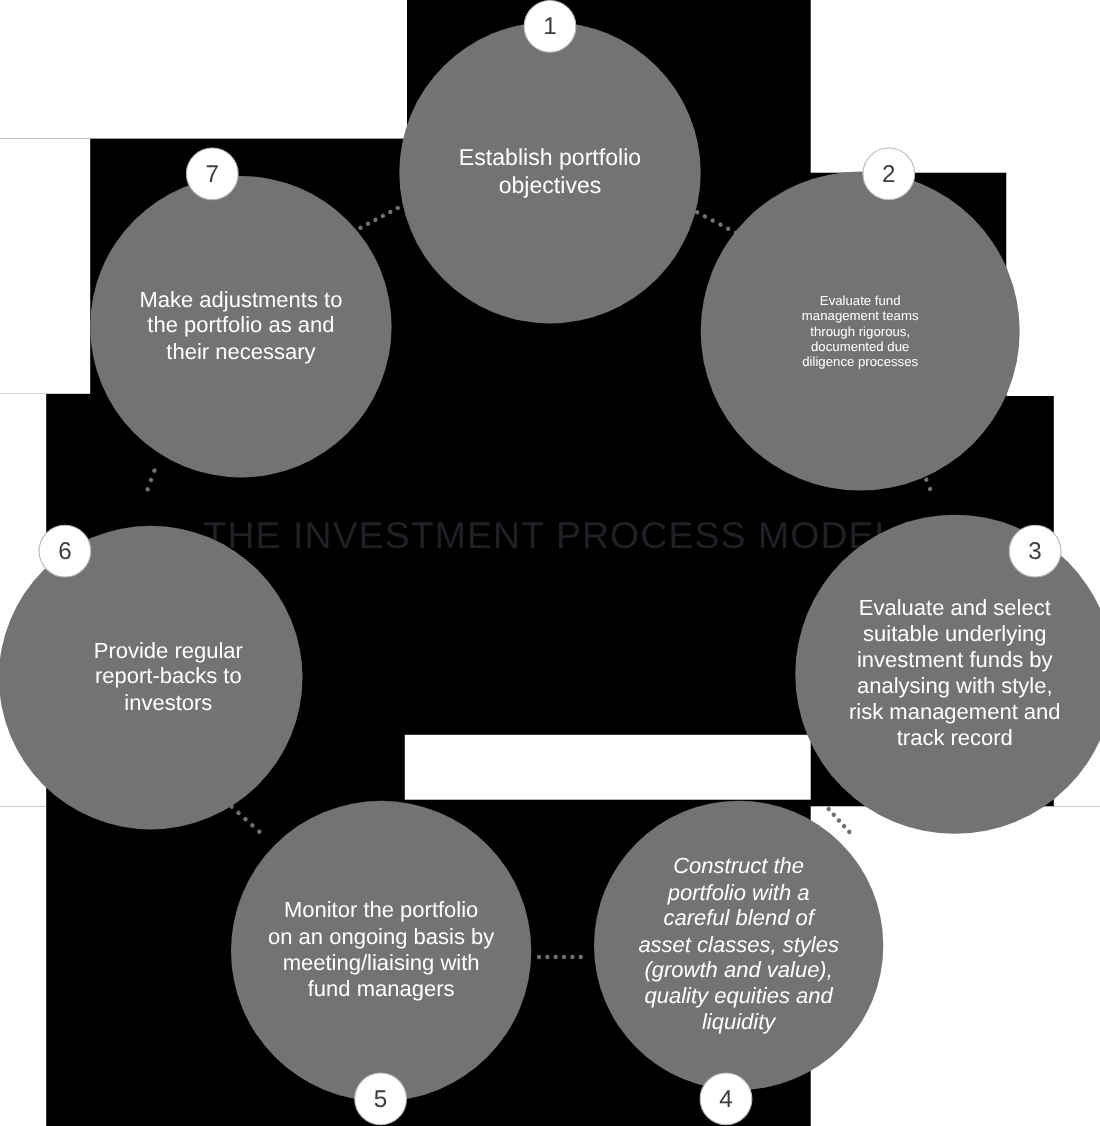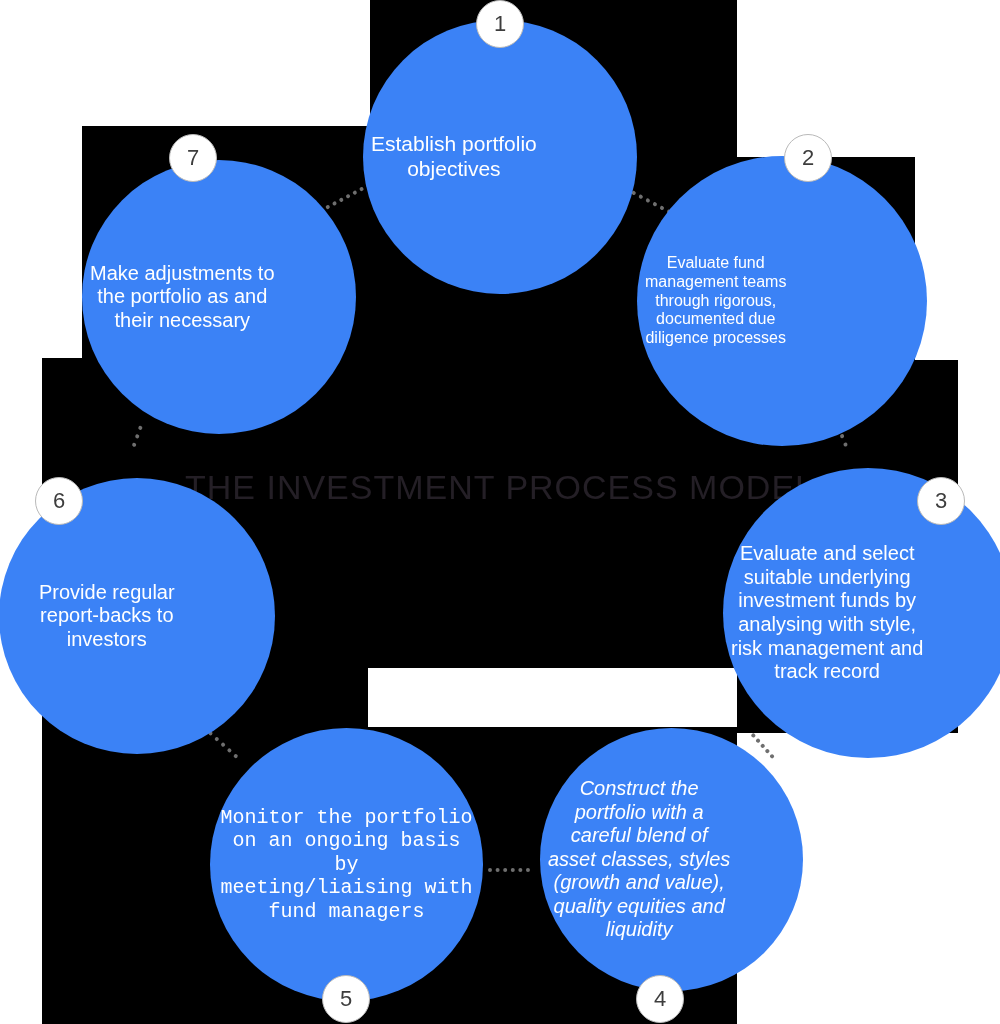--- a/index.html
+++ b/index.html
@@ -40,23 +40,24 @@
     height:0;
     border-top:4px dotted #6f6f6f;
     transform-origin:0 50%;
     z-index:3;
   }
 
   
   .node{
     position:absolute;
     border-radius:50%;
-    background:#3b82f6;
+    background:#737373;
     display:flex;
     align-items:center;
+    justify-content:center;
     text-align:center;
     color:#ffffff;
     z-index:4;
     box-sizing:border-box;
   }
   .node .label{
     display:block;
     line-height:1.18;
     padding:0 8px;
     font-weight:400;
@@ -112,21 +113,21 @@
   <div class="conn" style="left:488px;top:868px;width:42px;transform:rotate(0deg);"></div>
   <div class="conn" style="left:209px;top:730px;width:38px;transform:rotate(42deg);"></div>
   <div class="conn" style="left:141px;top:424px;width:22px;transform:rotate(110deg);"></div>
 
   <div class="node" style="left:363px;top:20px;width:274px;height:274px;">
     <span class="label" style="font-size:21px;">Establish portfolio
 objectives</span>
   </div>
 
   <div class="node" style="left:637px;top:156px;width:290px;height:290px;">
-    <span class="label" style="font-size:16px;">Evaluate fund
+    <span class="label" style="font-size:12px;">Evaluate fund
 management teams
 through rigorous,
 documented due
 diligence processes</span>
   </div>
 
   <div class="node" style="left:723px;top:468px;width:290px;height:290px;">
     <span class="label" style="font-size:20px;">Evaluate and select
 suitable underlying
 investment funds by
@@ -138,21 +139,21 @@
   <div class="node" style="left:540px;top:728px;width:263px;height:263px;font-style:italic;">
     <span class="label" style="font-size:20px;">Construct the
 portfolio with a
 careful blend of
 asset classes, styles
 (growth and value),
 quality equities and
 liquidity</span>
   </div>
 
-  <div class="node" style="left:210px;top:728px;width:273px;height:273px;font-family:Liberation Mono, monospace;">
+  <div class="node" style="left:210px;top:728px;width:273px;height:273px;">
     <span class="label" style="font-size:20px;">Monitor the portfolio
 on an ongoing basis by
 meeting/liaising with
 fund managers</span>
   </div>
 
   <div class="node" style="left:-1px;top:478px;width:276px;height:276px;">
     <span class="label" style="font-size:20px;margin-left:32px;">Provide regular
 report-backs to
 investors</span>

